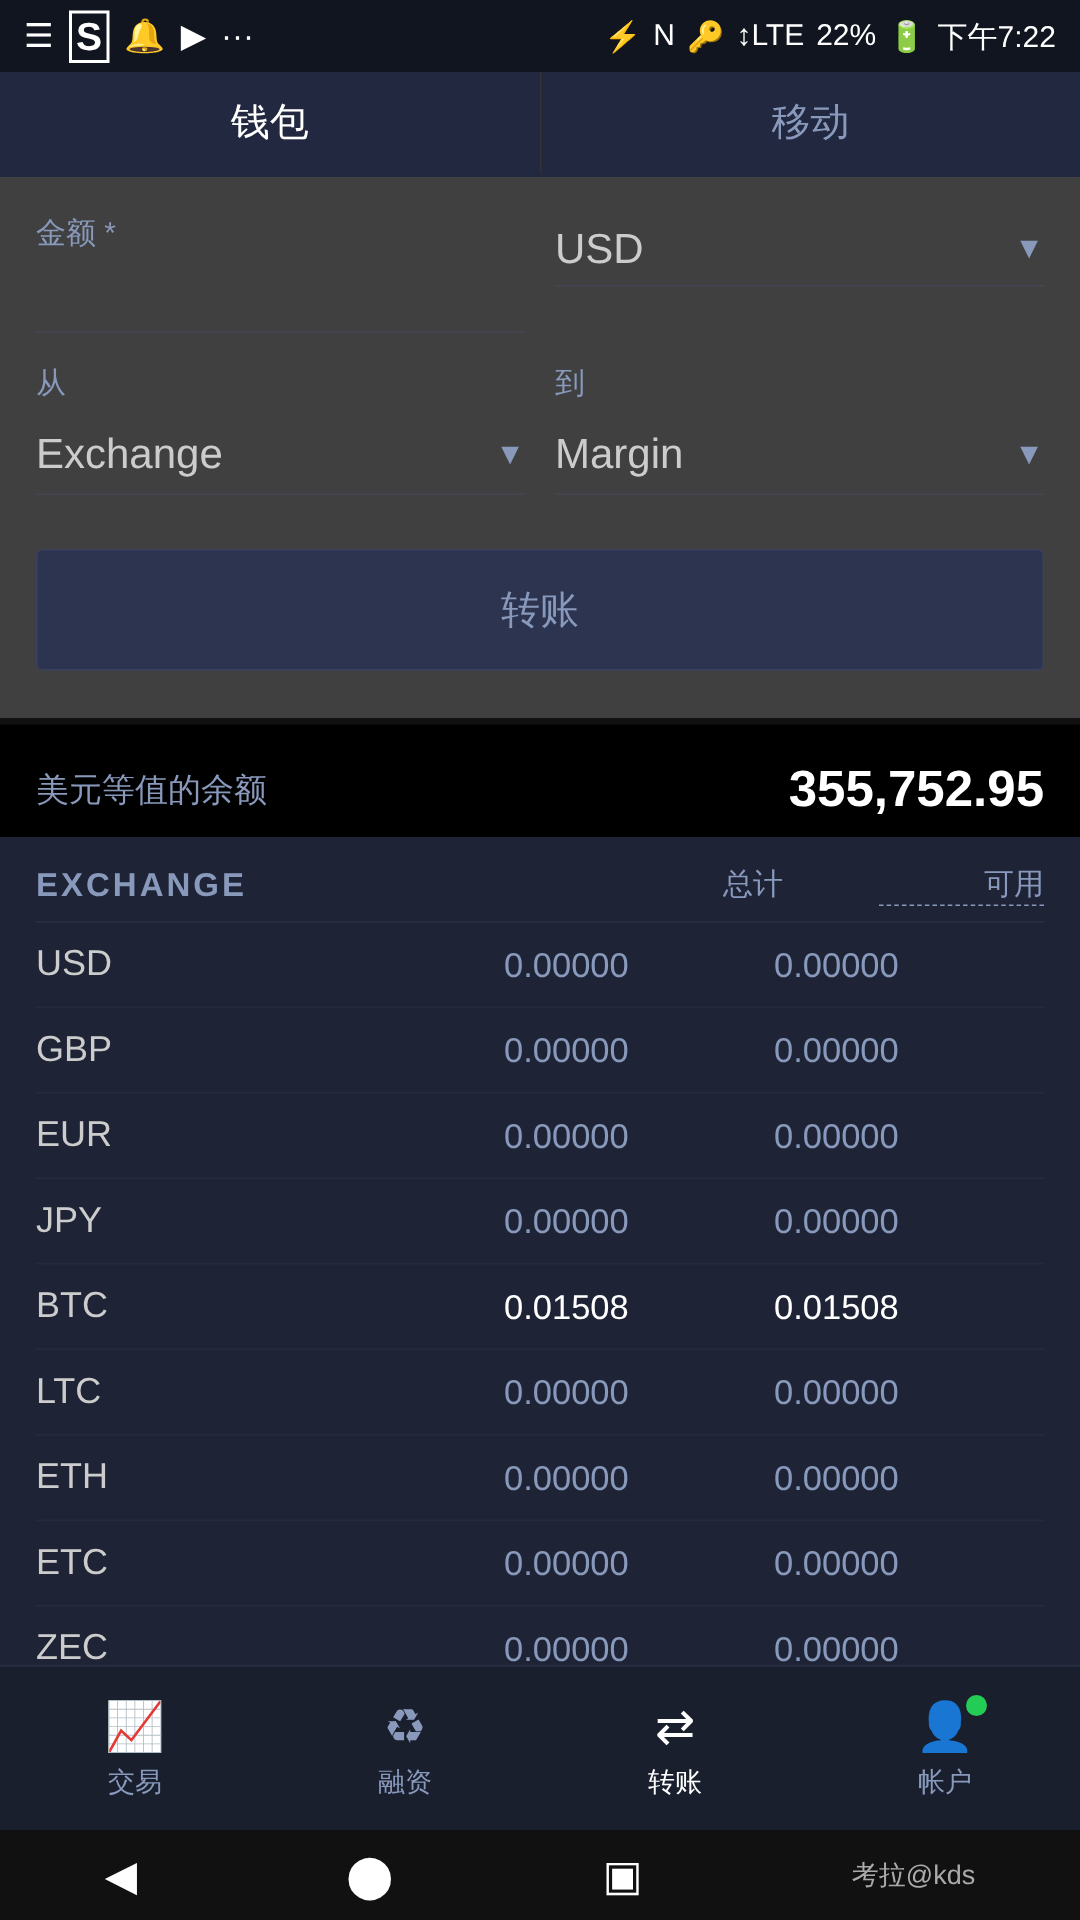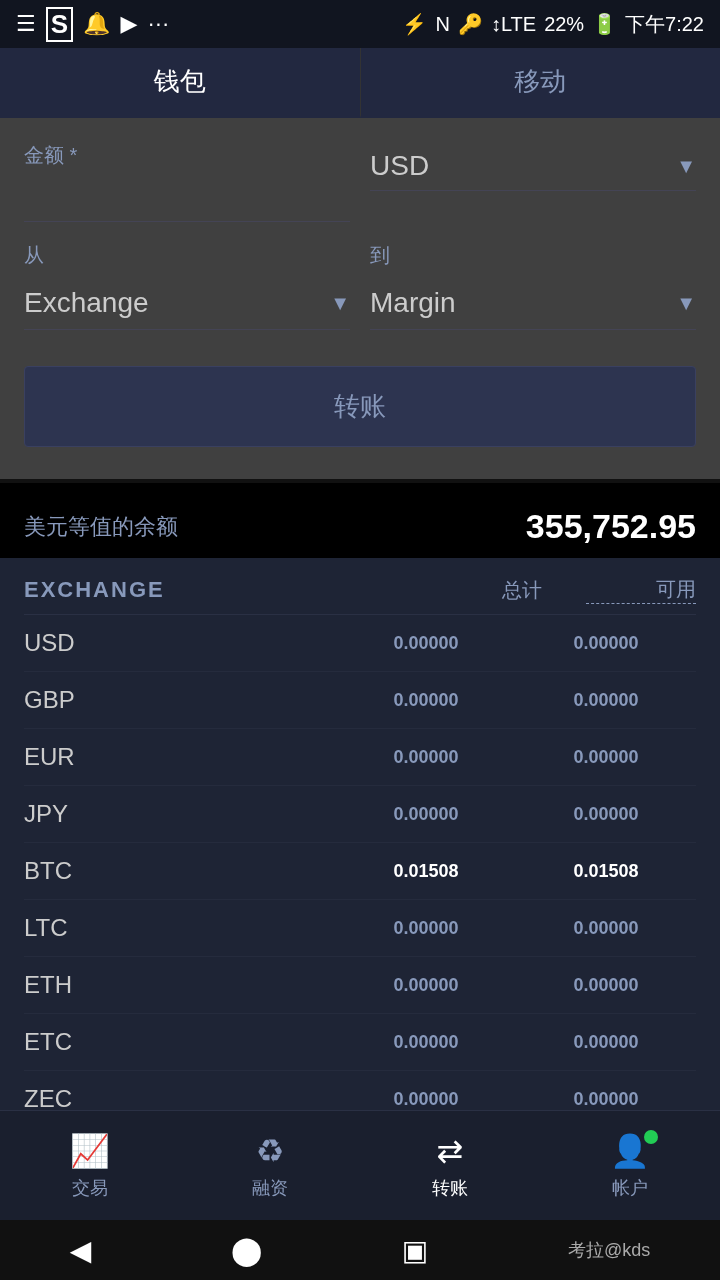--- a/index.html
+++ b/index.html
@@ -168,22 +168,21 @@
       border-bottom: 1px solid #2a3044;
     }
     .table-header-left {
       font-size: 22px;
       color: #8899bb;
       letter-spacing: 2px;
       font-weight: bold;
     }
     .table-header-right {
       display: flex;
-      gap: 44px;
-      align-items: flex-end;
+      gap: 64px;
     }
     .col-header {
       font-size: 20px;
       color: #8899bb;
       text-align: right;
       min-width: 110px;
     }
     .col-header.underline {
       border-bottom: 1px dashed #8899bb;
     }
@@ -200,25 +199,24 @@
       color: #ccc;
       width: 120px;
     }
     .row-values {
       display: flex;
       gap: 0;
       flex: 1;
       justify-content: flex-end;
     }
     .row-val {
-      font-size: 18px;
-      color: #8899bb;
-      text-align: center;
+      font-size: 23px;
+      color: #8899bb;
+      text-align: left;
       min-width: 180px;
-      font-weight: bold;
     }
 
     
     .bottom-nav {
       position: fixed;
       bottom: 0;
       width: 720px;
       height: 110px;
       background: #1a1f2e;
       display: flex;

